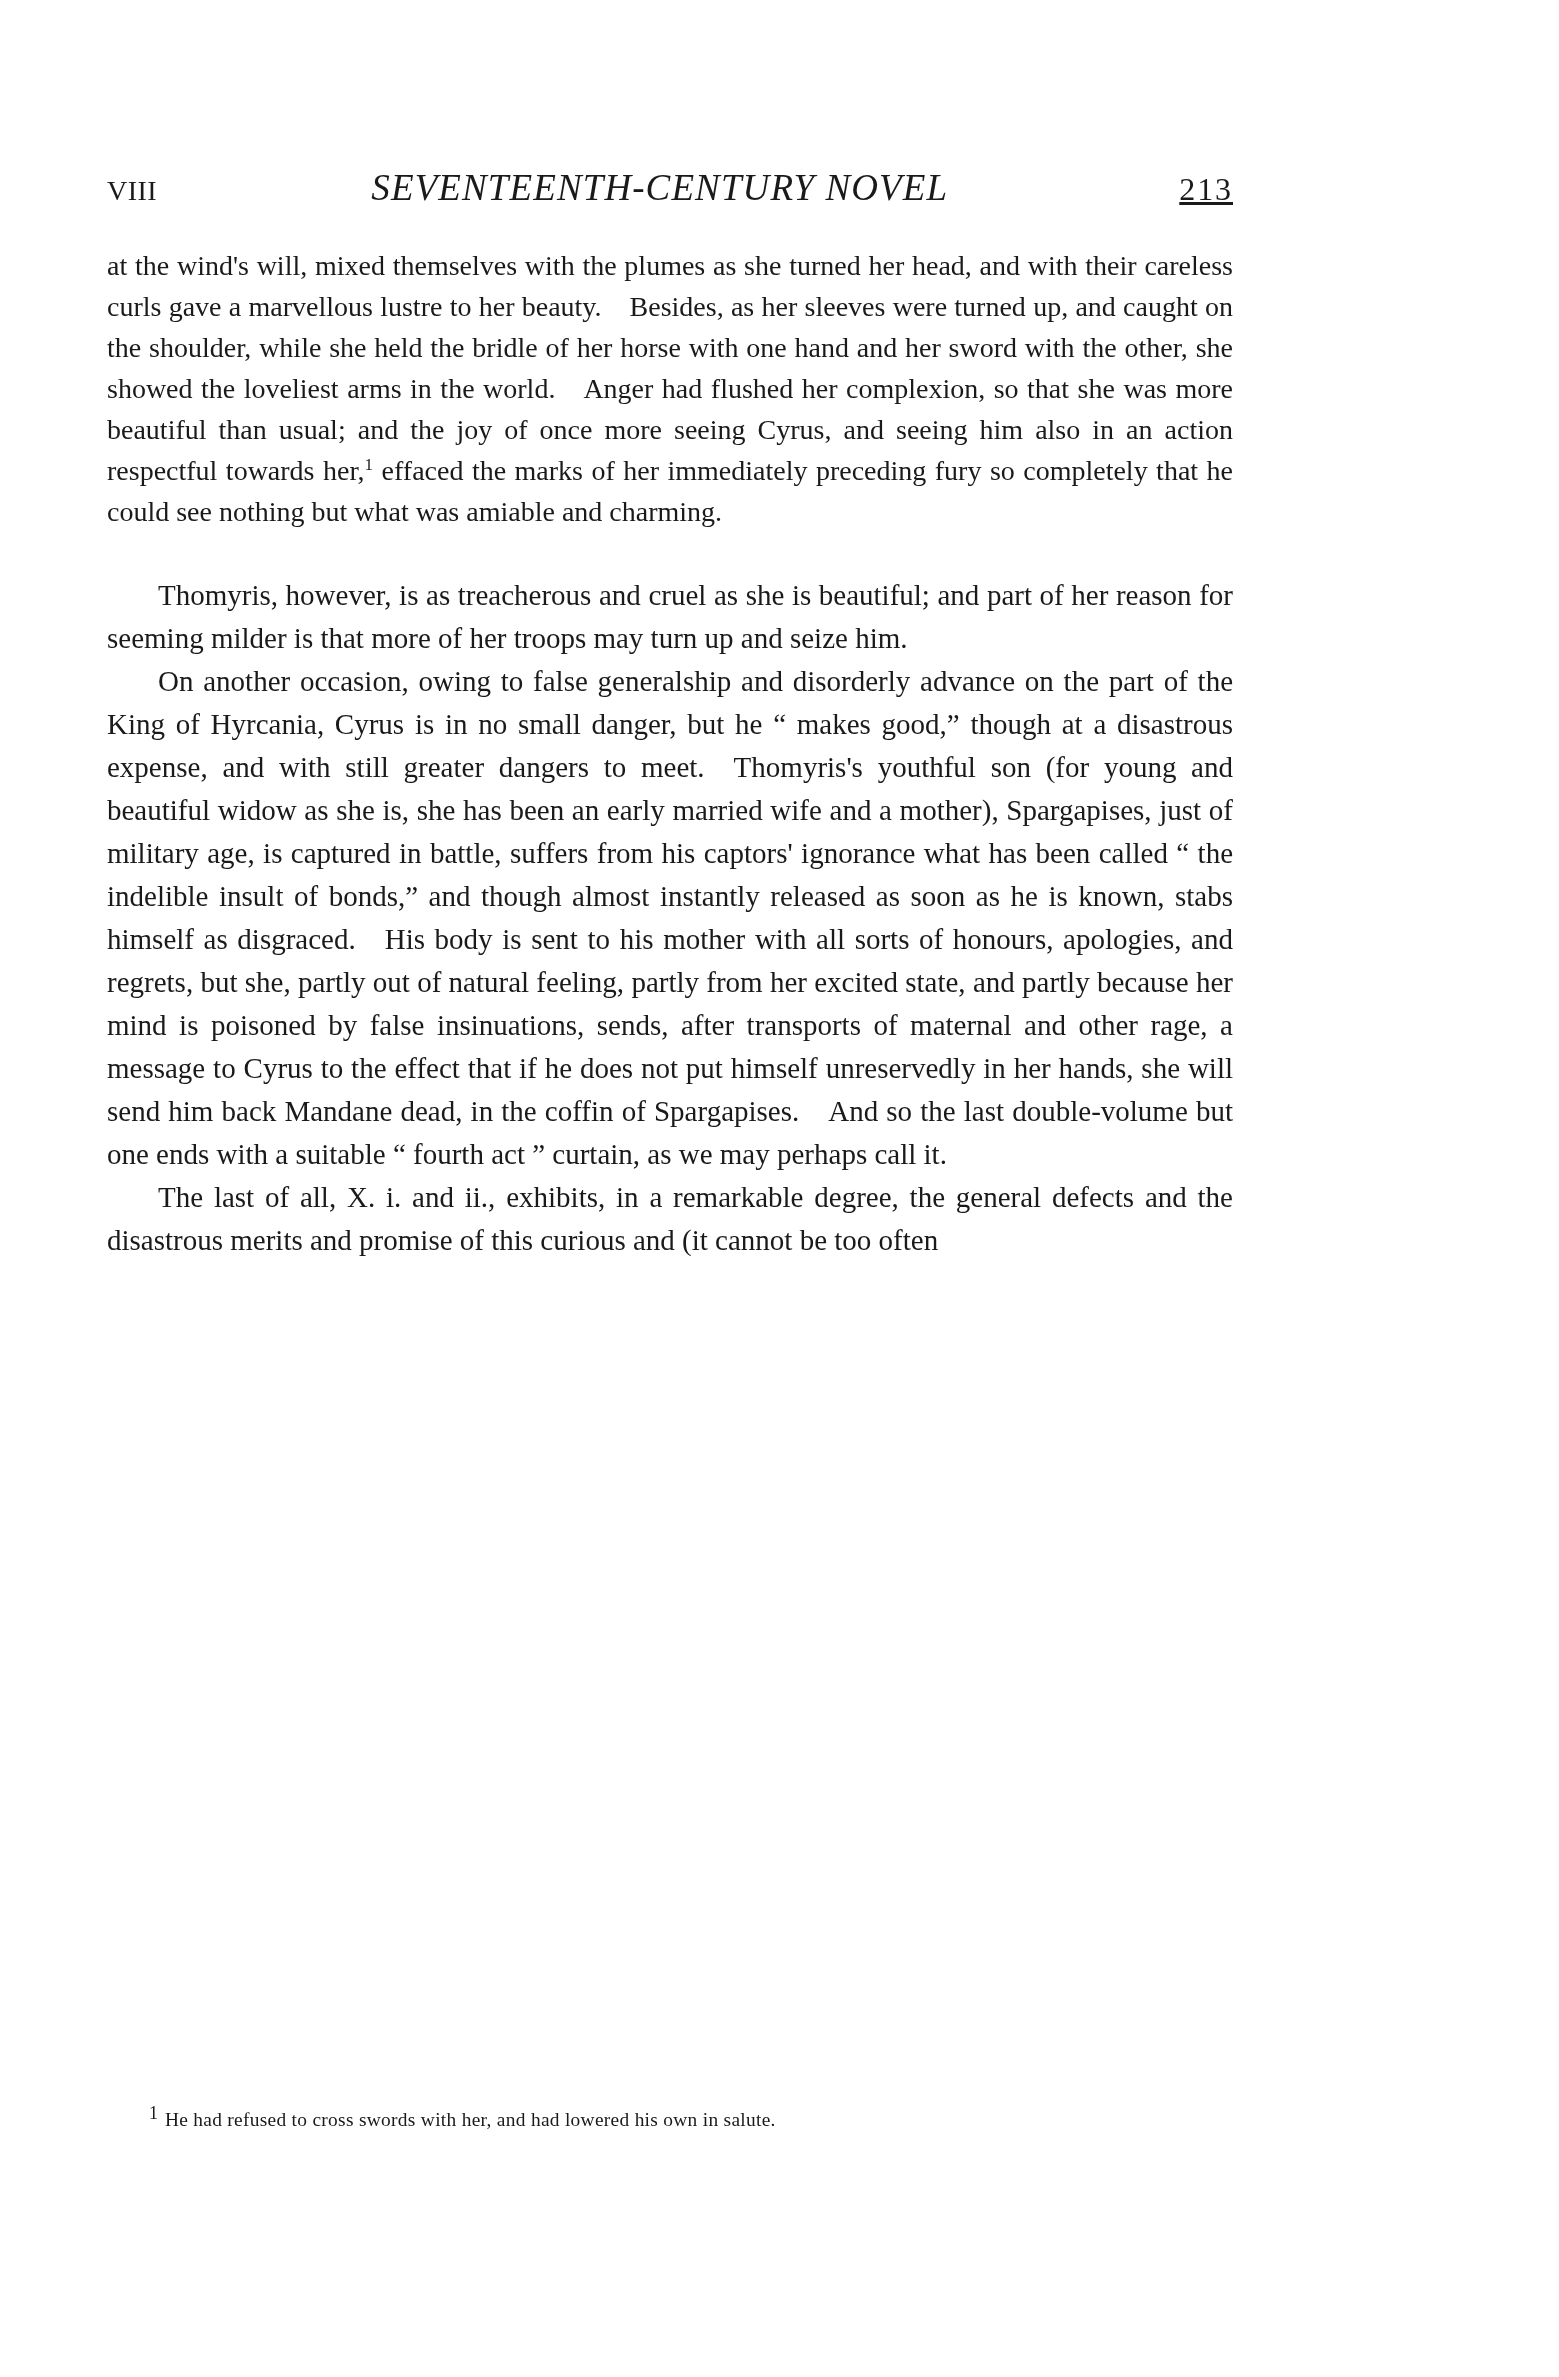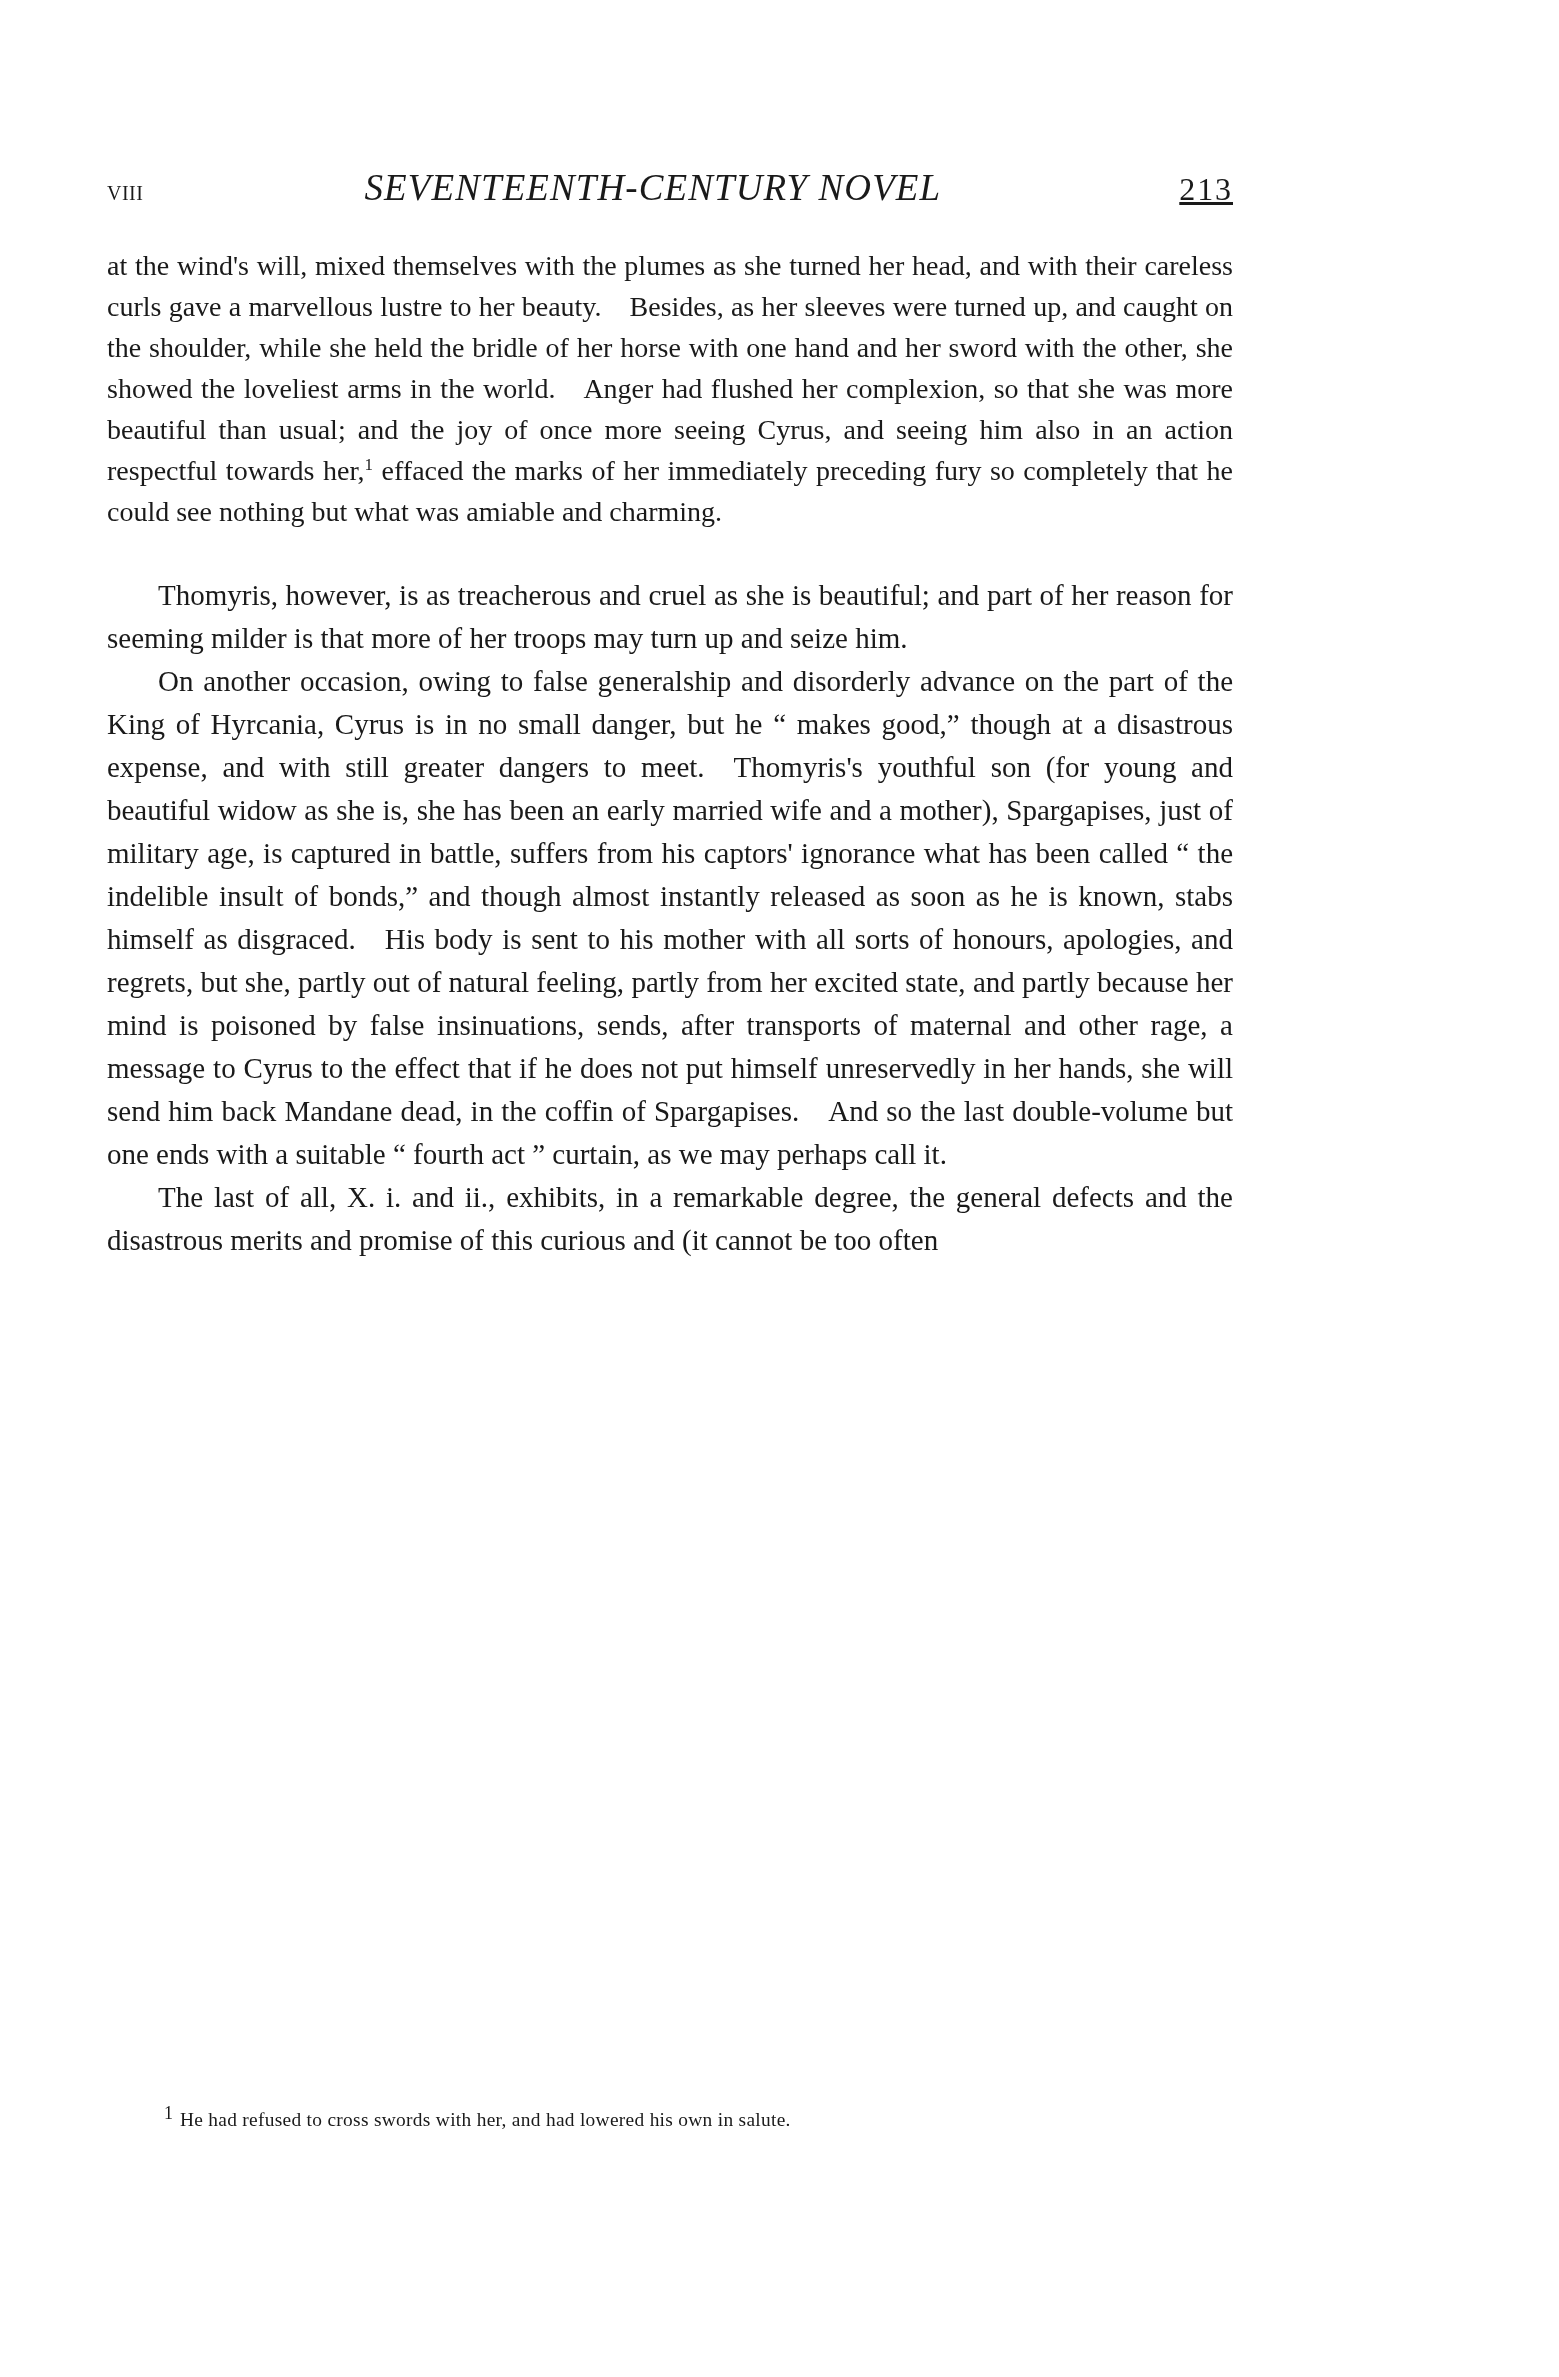--- a/index.html
+++ b/index.html
@@ -32,21 +32,21 @@
 
   
   .running-head {
     display: flex;
     align-items: baseline;
     width: 100%;
     margin-bottom: 36px;
   }
   .rh-chapter {
     font-variant: small-caps;
-    font-size: 20px;
+    font-size: 28px;
     letter-spacing: 0.5px;
     white-space: nowrap;
     flex: 0 0 auto;
   }
   .rh-title {
     flex: 1 1 auto;
     text-align: center;
     font-size: 37px;
     letter-spacing: 1.1px;
     white-space: nowrap;
@@ -75,21 +75,21 @@
     line-height: 41px;
   }
   p.indent {
     text-indent: 51px;
   }
   .gap {
     height: 42px;
   }
   .footnote {
     position: absolute;
-    left: 107px;
+    left: 92px;
     top: 2099px;
     width: 1126px;
     font-size: 19.4px;
     line-height: 28px;
     text-align: left;
     padding-left: 57px;
     box-sizing: border-box;
     letter-spacing: 0.3px;
   }
   .fn-marker {

